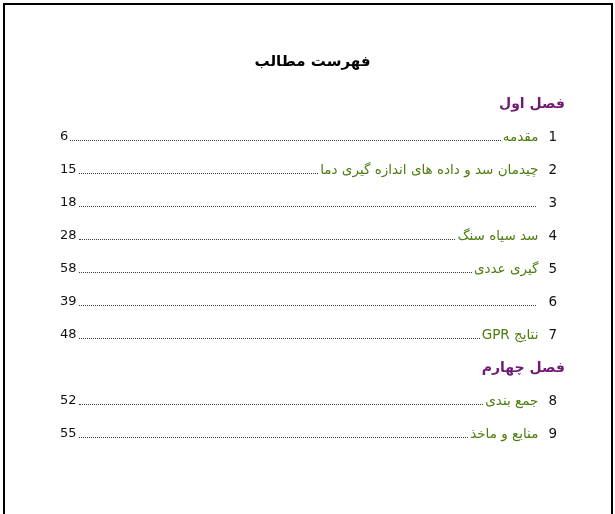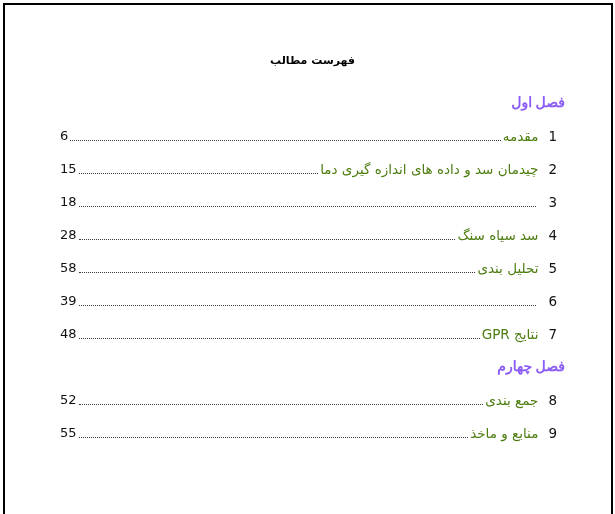--- a/index.html
+++ b/index.html
@@ -31,35 +31,34 @@
     direction:rtl;
   }
   .title-row {
     height:33px;
     display:flex;
     align-items:center;
     justify-content:center;
     margin-bottom:9px;
   }
   .doc-title {
-    font-size:11px;
+    font-size:15px;
     font-weight:bold;
     color:#000;
   }
   .row {
     height:33px;
     display:flex;
     direction:rtl;
     align-items:center;
   }
   .heading-row span {
     font-size:14px;
     font-weight:bold;
-    color:#8b5cf6;
-    font-family:Liberation Serif, serif;
+    color:#701a75;
   }
   .entry-row {
     padding-right:8px;
     font-size:13.5px;
     cursor:pointer;
   }
   .num {
     margin-left:10px;
     color:#111;
   }
@@ -112,21 +111,21 @@
           <span class="pnum">18</span>
         </div>
         <div class="row entry-row">
           <span class="num">4</span>
           <span class="etitle">سد سیاه سنگ</span>
           <span class="dots"></span>
           <span class="pnum">28</span>
         </div>
         <div class="row entry-row">
           <span class="num">5</span>
-          <span class="etitle">تحلیل بندی</span>
+          <span class="etitle">گیری عددی</span>
           <span class="dots"></span>
           <span class="pnum">58</span>
         </div>
         <div class="row entry-row">
           <span class="num">6</span>
           <span class="dots"></span>
           <span class="pnum">39</span>
         </div>
         <div class="row entry-row">
           <span class="num">7</span>

